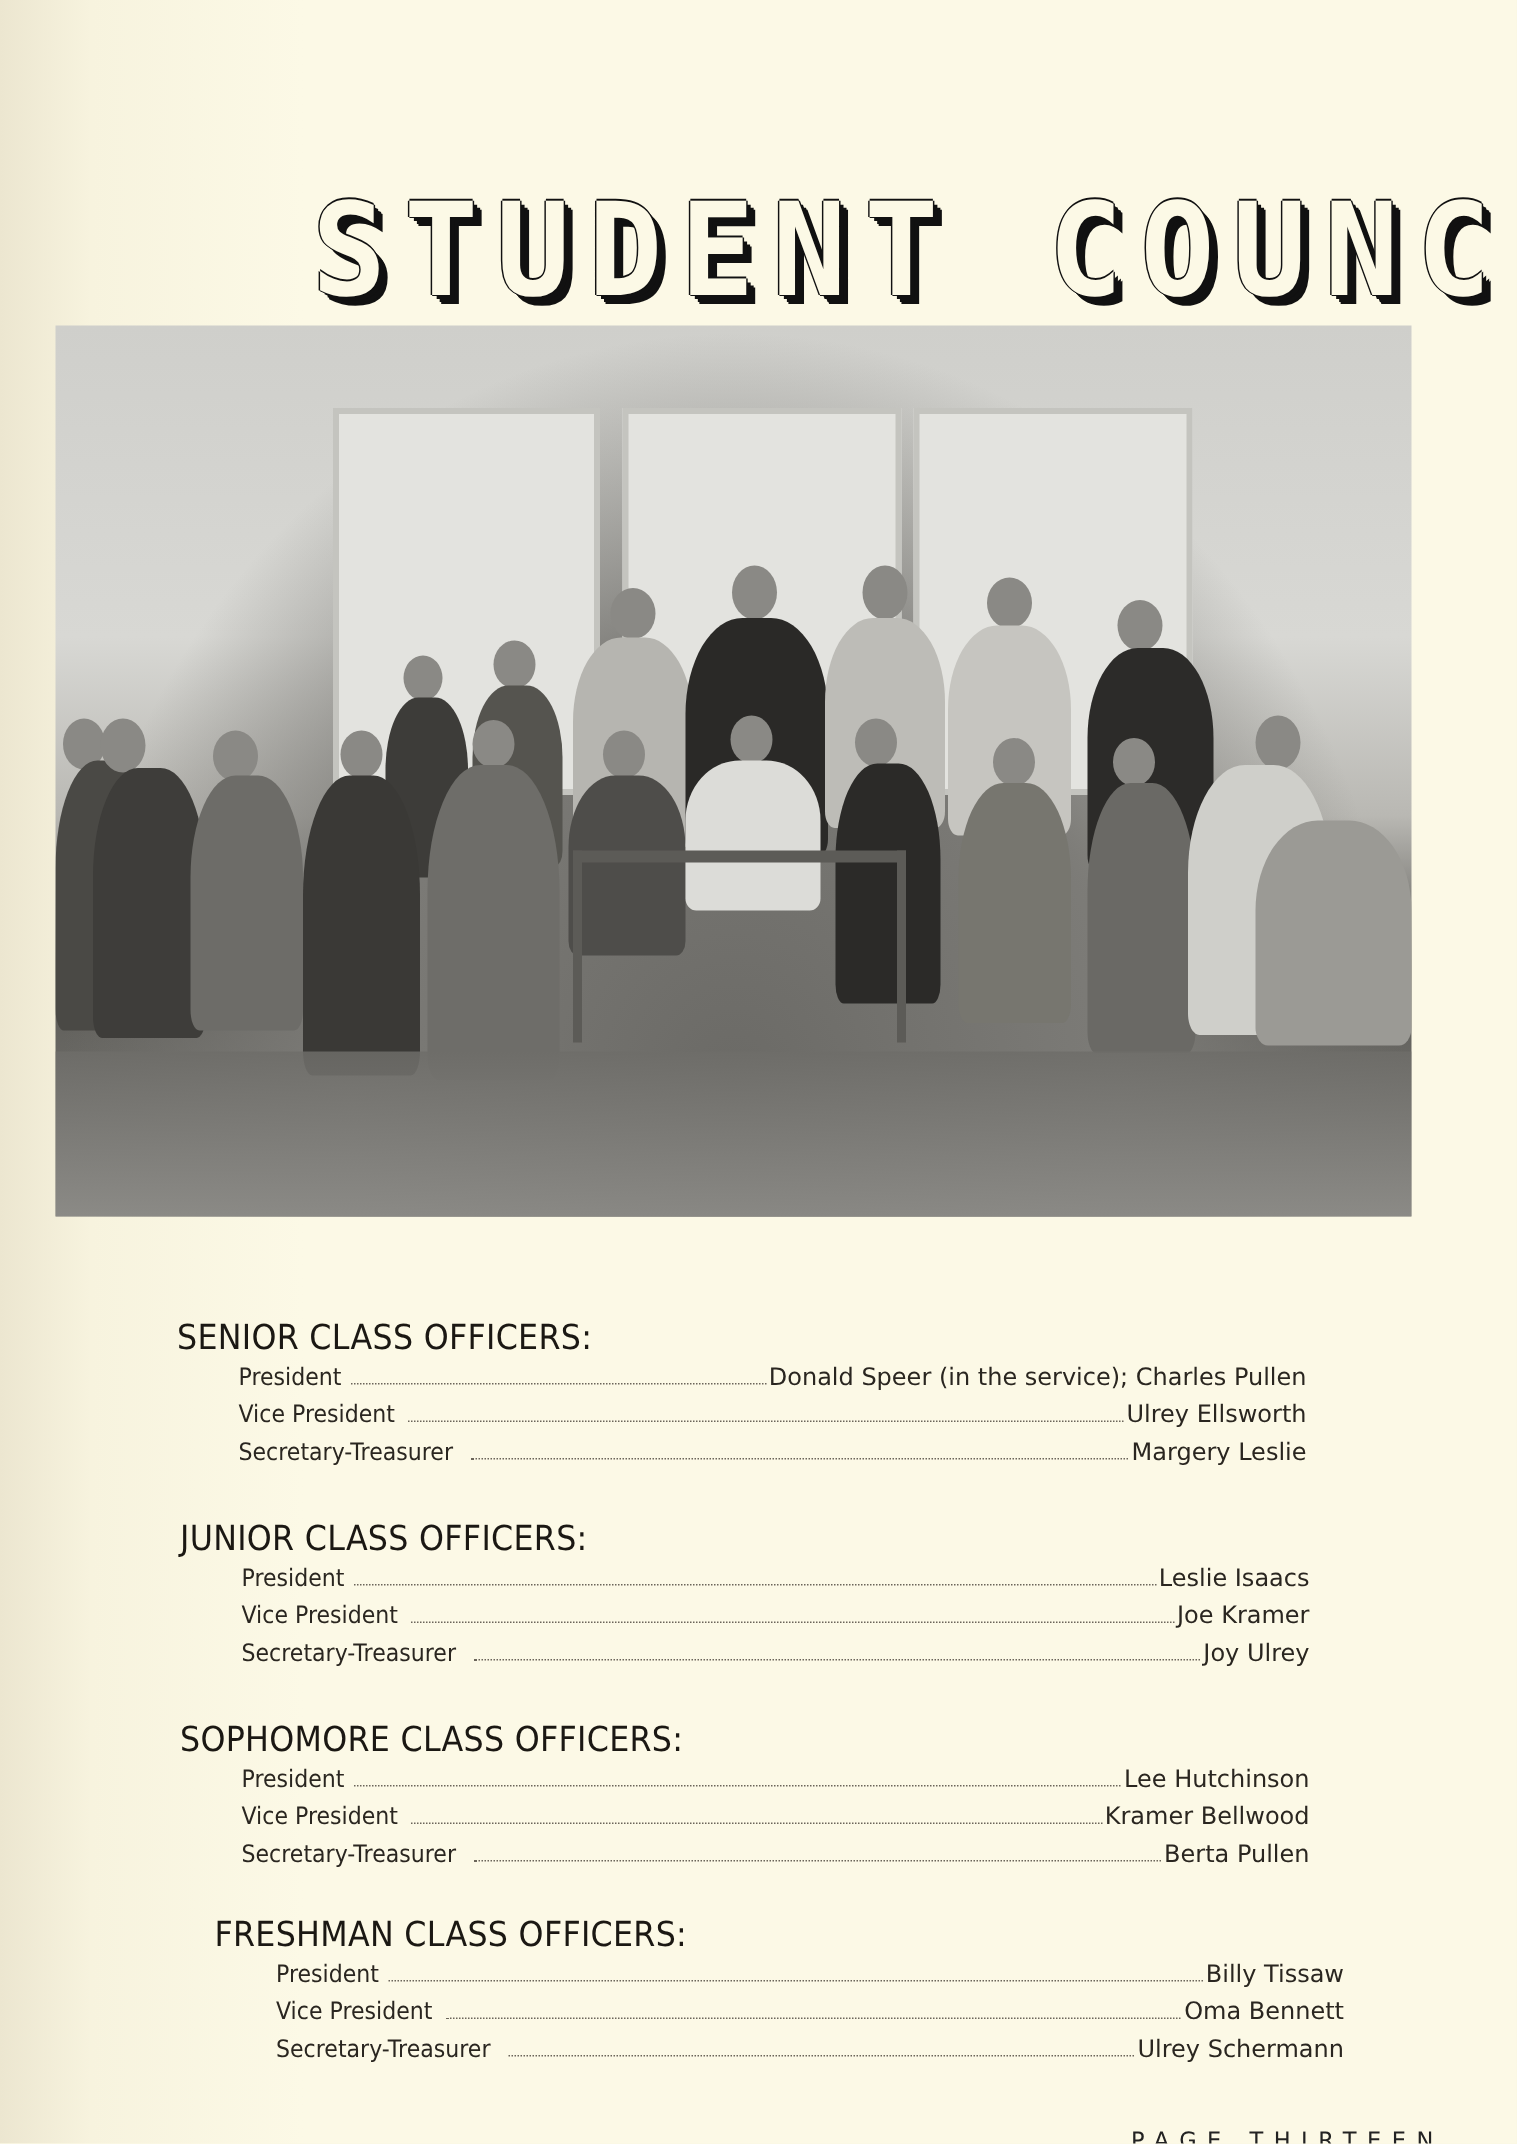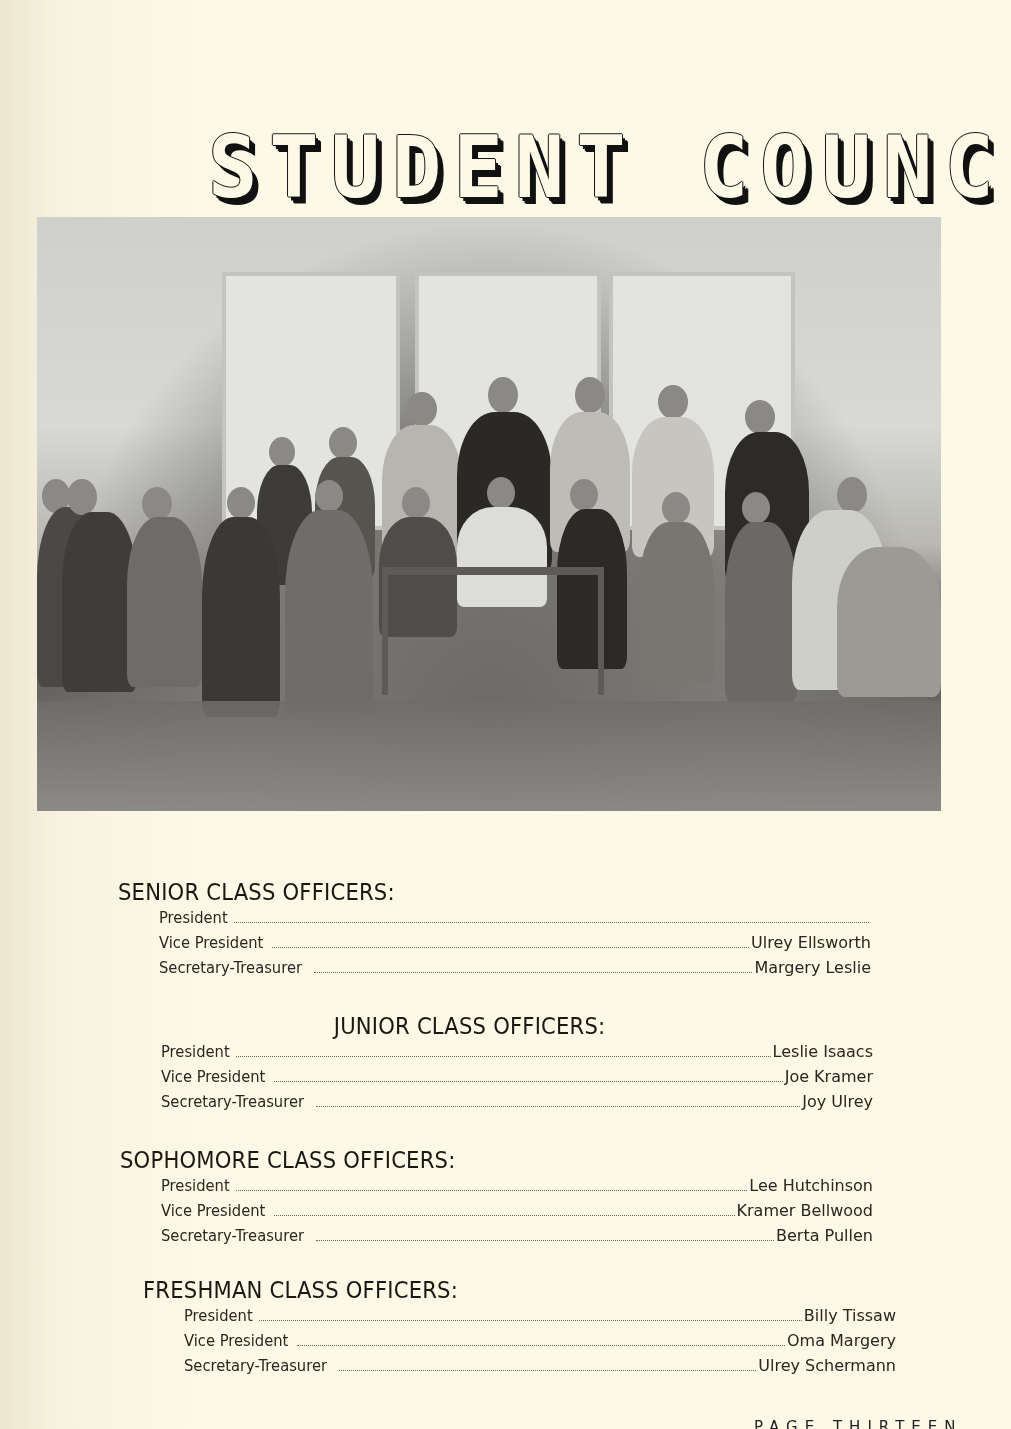--- a/index.html
+++ b/index.html
@@ -113,34 +113,35 @@
     <div class="floor"></div>
   </div>
 
   <div class="sections">
 
     <div class="section" style="top:0px;">
       <h2 class="section-heading">SENIOR CLASS OFFICERS:</h2>
       <div class="row">
         <span class="role">President</span>
         <span class="leader"></span>
+        <span class="name">Donald Speer (in the service); Charles Pullen</span>
       </div>
       <div class="row">
         <span class="role">Vice President</span>
         <span class="leader"></span>
         <span class="name">Ulrey Ellsworth</span>
       </div>
       <div class="row">
         <span class="role">Secretary-Treasurer</span>
         <span class="leader"></span>
         <span class="name">Margery Leslie</span>
       </div>
     </div>
 
-    <div class="section" style="top:134px;left:2px;text-align:center;">
+    <div class="section" style="top:134px;left:2px;">
       <h2 class="section-heading">JUNIOR CLASS OFFICERS:</h2>
       <div class="row">
         <span class="role">President</span>
         <span class="leader"></span>
         <span class="name">Leslie Isaacs</span>
       </div>
       <div class="row">
         <span class="role">Vice President</span>
         <span class="leader"></span>
         <span class="name">Joe Kramer</span>
@@ -174,21 +175,21 @@
     <div class="section" style="top:398px;left:4px;margin-left:21px;">
       <h2 class="section-heading">FRESHMAN CLASS OFFICERS:</h2>
       <div class="row">
         <span class="role">President</span>
         <span class="leader"></span>
         <span class="name">Billy Tissaw</span>
       </div>
       <div class="row">
         <span class="role">Vice President</span>
         <span class="leader"></span>
-        <span class="name">Oma Margery</span>
+        <span class="name">Oma Bennett</span>
       </div>
       <div class="row">
         <span class="role">Secretary-Treasurer</span>
         <span class="leader"></span>
         <span class="name">Ulrey Schermann</span>
       </div>
     </div>
 
   </div>
 

